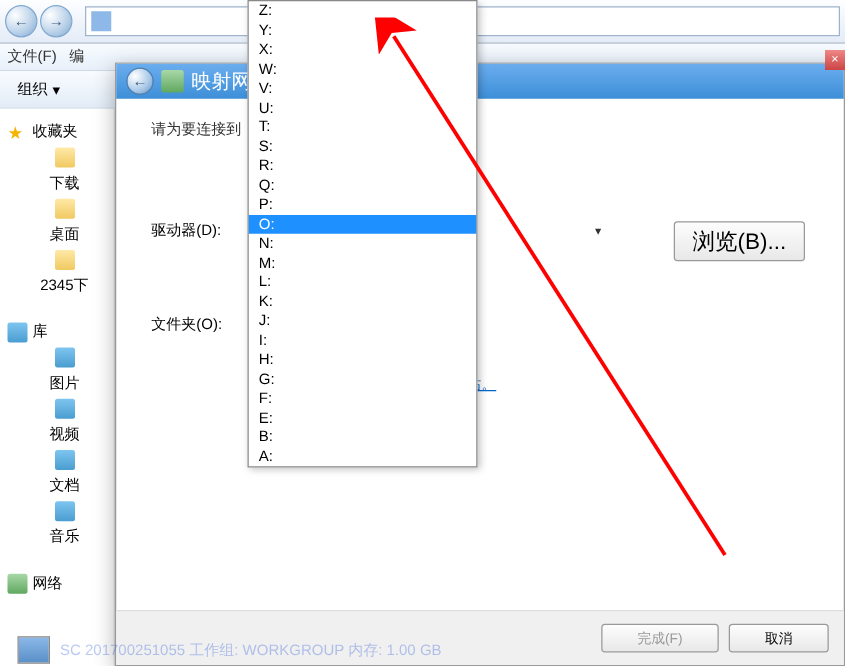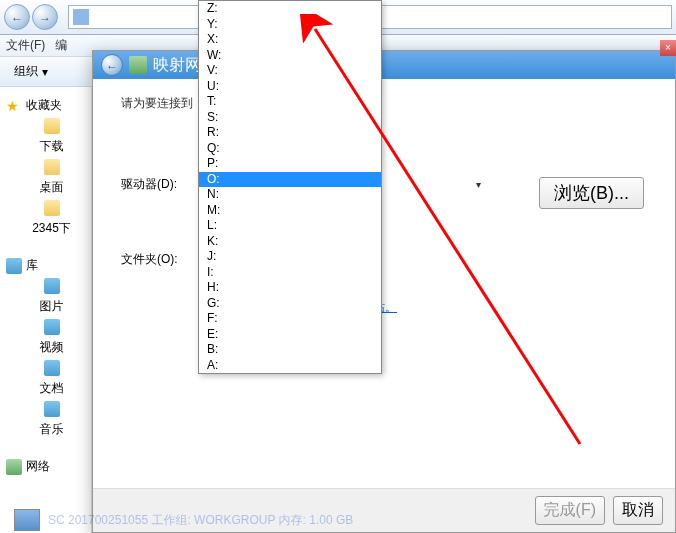--- a/index.html
+++ b/index.html
@@ -42,21 +42,21 @@
     .dlg-title { color: #fff; font-size: 16px; }
     .dialog-body { padding: 16px 28px; position: relative; height: calc(100% - 28px - 44px); }
     .dlg-heading { color: #003399; font-size: 15px; margin-bottom: 14px; }
     .dlg-text { color: #333; margin-bottom: 20px; font-size: 12px; }
     .form-row { display: flex; align-items: center; margin-bottom: 14px; }
     .form-label { width: 75px; margin-top: 44px; }
     .link-text { color: #0066cc; text-decoration: underline; cursor: pointer; }
     .browse-btn { position: absolute; left: 410px; top: 98px; padding: 3px 14px; background: linear-gradient(#fdfdfd, #e8e8e8); border: 1px solid #999; border-radius: 3px; cursor: pointer; font-size: 18px; font-family: inherit; margin-left: 36px; }
     .dropdown-chev { position: absolute; left: 383px; top: 100px; font-size: 10px; color: #333; }
     .dialog-footer { position: absolute; bottom: 0; left: 0; right: 0; height: 44px; background: #f0f0f0; border-top: 1px solid #ddd; display: flex; align-items: center; justify-content: flex-end; padding: 0 12px; gap: 8px; }
-    .dlg-btn { padding: 3px 8px; background: linear-gradient(#fdfdfd, #e8e8e8); border: 1px solid #999; border-radius: 3px; cursor: pointer; font-size: 16px; font-family: inherit; }
+    .dlg-btn { padding: 3px 28px; background: linear-gradient(#fdfdfd, #e8e8e8); border: 1px solid #999; border-radius: 3px; cursor: pointer; font-size: 11px; font-family: inherit; }
     .dlg-btn.disabled { color: #999; }
 
     
     .dropdown { position: absolute; left: 198px; top: 0; width: 184px; background: #fff; border: 1px solid #888; z-index: 100; box-shadow: 2px 2px 6px rgba(0,0,0,0.25); }
     .dd-item { padding: 0 8px; height: 15.5px; line-height: 15.5px; font-size: 12px; cursor: pointer; }
     .dd-item.selected { background: #1e90ff; color: #fff; }
     
     
     .anno-arrow { position: absolute; z-index: 200; pointer-events: none; }
 

